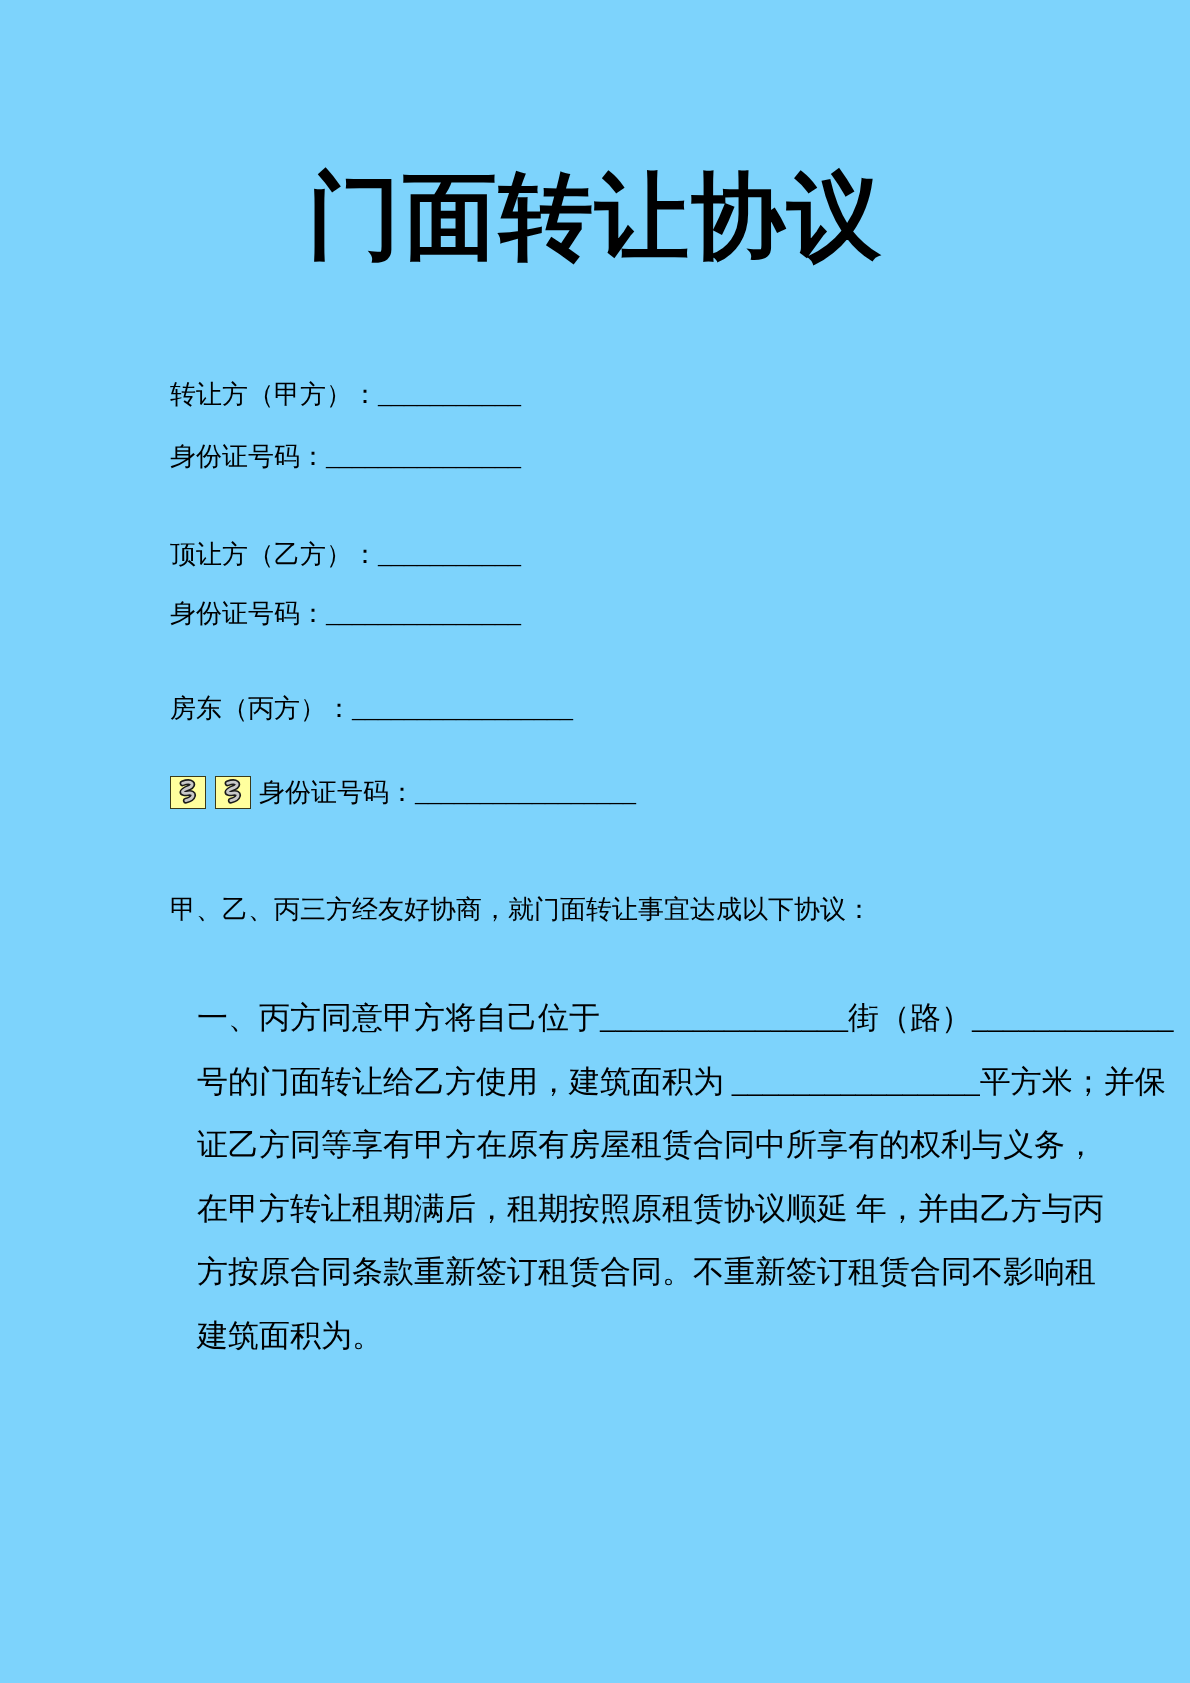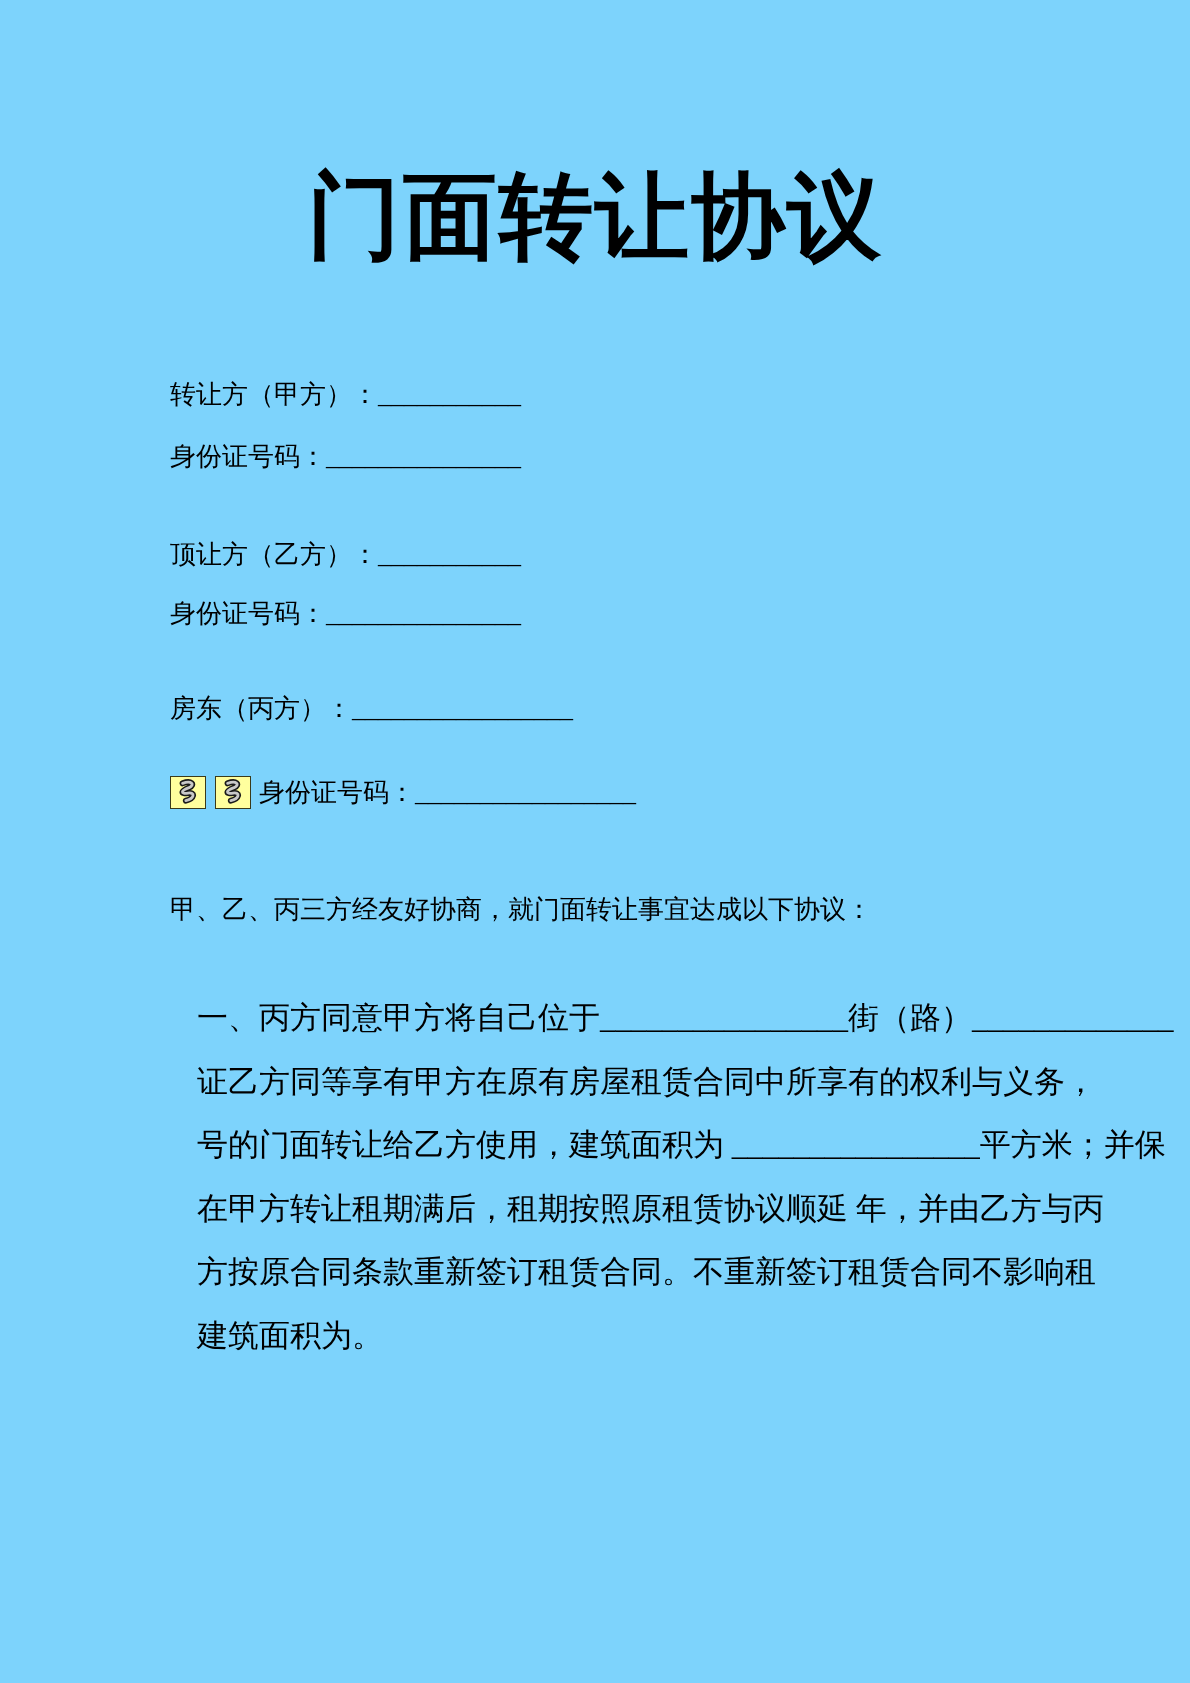--- a/index.html
+++ b/index.html
@@ -105,20 +105,20 @@
     </span>
     <span>身份证号码：_________________</span>
   </div>
 
   <div class="row intro">
     <span>甲、乙、丙三方经友好协商，就门面转让事宜达成以下协议：</span>
   </div>
 
   <div class="clause">
     <div class="cl">一、丙方同意甲方将自己位于________________街（路）_____________</div>
+    <div class="cl">号的门面转让给乙方使用，建筑面积为 ________________平方米；并保</div>
     <div class="cl">证乙方同等享有甲方在原有房屋租赁合同中所享有的权利与义务，</div>
-    <div class="cl">号的门面转让给乙方使用，建筑面积为 ________________平方米；并保</div>
     <div class="cl">在甲方转让租期满后，租期按照原租赁协议顺延 年，并由乙方与丙</div>
     <div class="cl">方按原合同条款重新签订租赁合同。不重新签订租赁合同不影响租</div>
     <div class="cl">建筑面积为。</div>
   </div>
 
 </div>
 
 </body></html>

